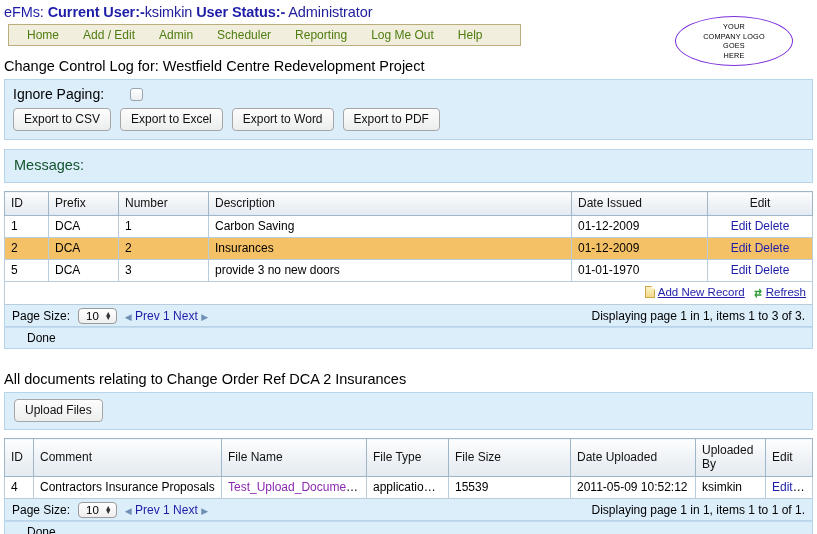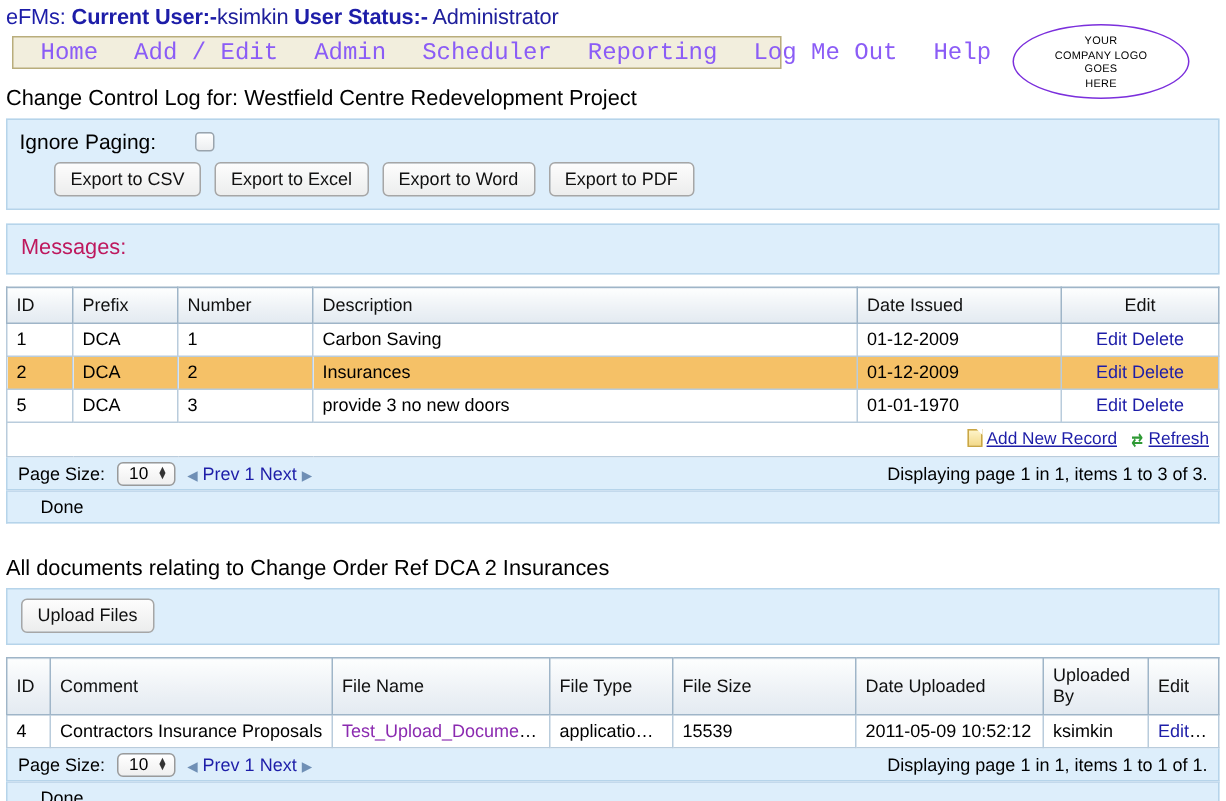--- a/index.html
+++ b/index.html
@@ -23,25 +23,24 @@
   .navbar {
     margin: 4px 4px 0 4px;
     background: #f2eedd;
     border: 1px solid #b9ad7c;
     height: 22px;
     display: flex;
     align-items: center;
     width: 513px;
   }
   .navbar a {
-    color: #8b5cf6; text-decoration: none;
-    font-size: 16px;
+    color: #4d7c0f; text-decoration: none;
+    font-size: 12px;
     padding: 0 12px;
     white-space: nowrap;
-    font-family: Liberation Mono, monospace;
   }
   .nav-home { padding-left: 18px !important; }
 
   .logo {
     position: absolute; right: 24px; top: 16px;
     width: 118px; height: 50px;
     border: 1.6px solid #7b2fdc;
     border-radius: 50%;
     display: flex; flex-direction: column;
     align-items: center; justify-content: center;
@@ -71,33 +70,33 @@
   }
   .ignore-row .lbl { margin-right: 26px; }
   .cb {
     width: 13px; height: 13px;
     border: 1px solid #9aa4ad;
     border-radius: 3px;
     background: linear-gradient(#ffffff,#eceef0);
     display: inline-block;
   }
 
-  .btnrow { display: flex; gap: 9px; margin-left: 23px; }
+  .btnrow { display: flex; gap: 9px; }
   .btn {
     background: linear-gradient(#fdfdfd,#eceded);
     border: 1px solid #a6a6a6;
     border-radius: 4px;
     padding: 3px 10px 4px 10px;
     font-size: 12px;
     color: #111;
     white-space: nowrap;
   }
 
   .msg-panel { padding: 7px 8px 9px 9px; }
-  .msg-panel .m-title { color: #be185d; font-size: 14.5px; }
+  .msg-panel .m-title { color: #14532d; font-size: 14.5px; }
 
   
   table.grid {
     margin: 0 4px;
     border-collapse: collapse;
     width: 809px;
     font-size: 12px;
     table-layout: fixed;
   }
   table.grid th {

